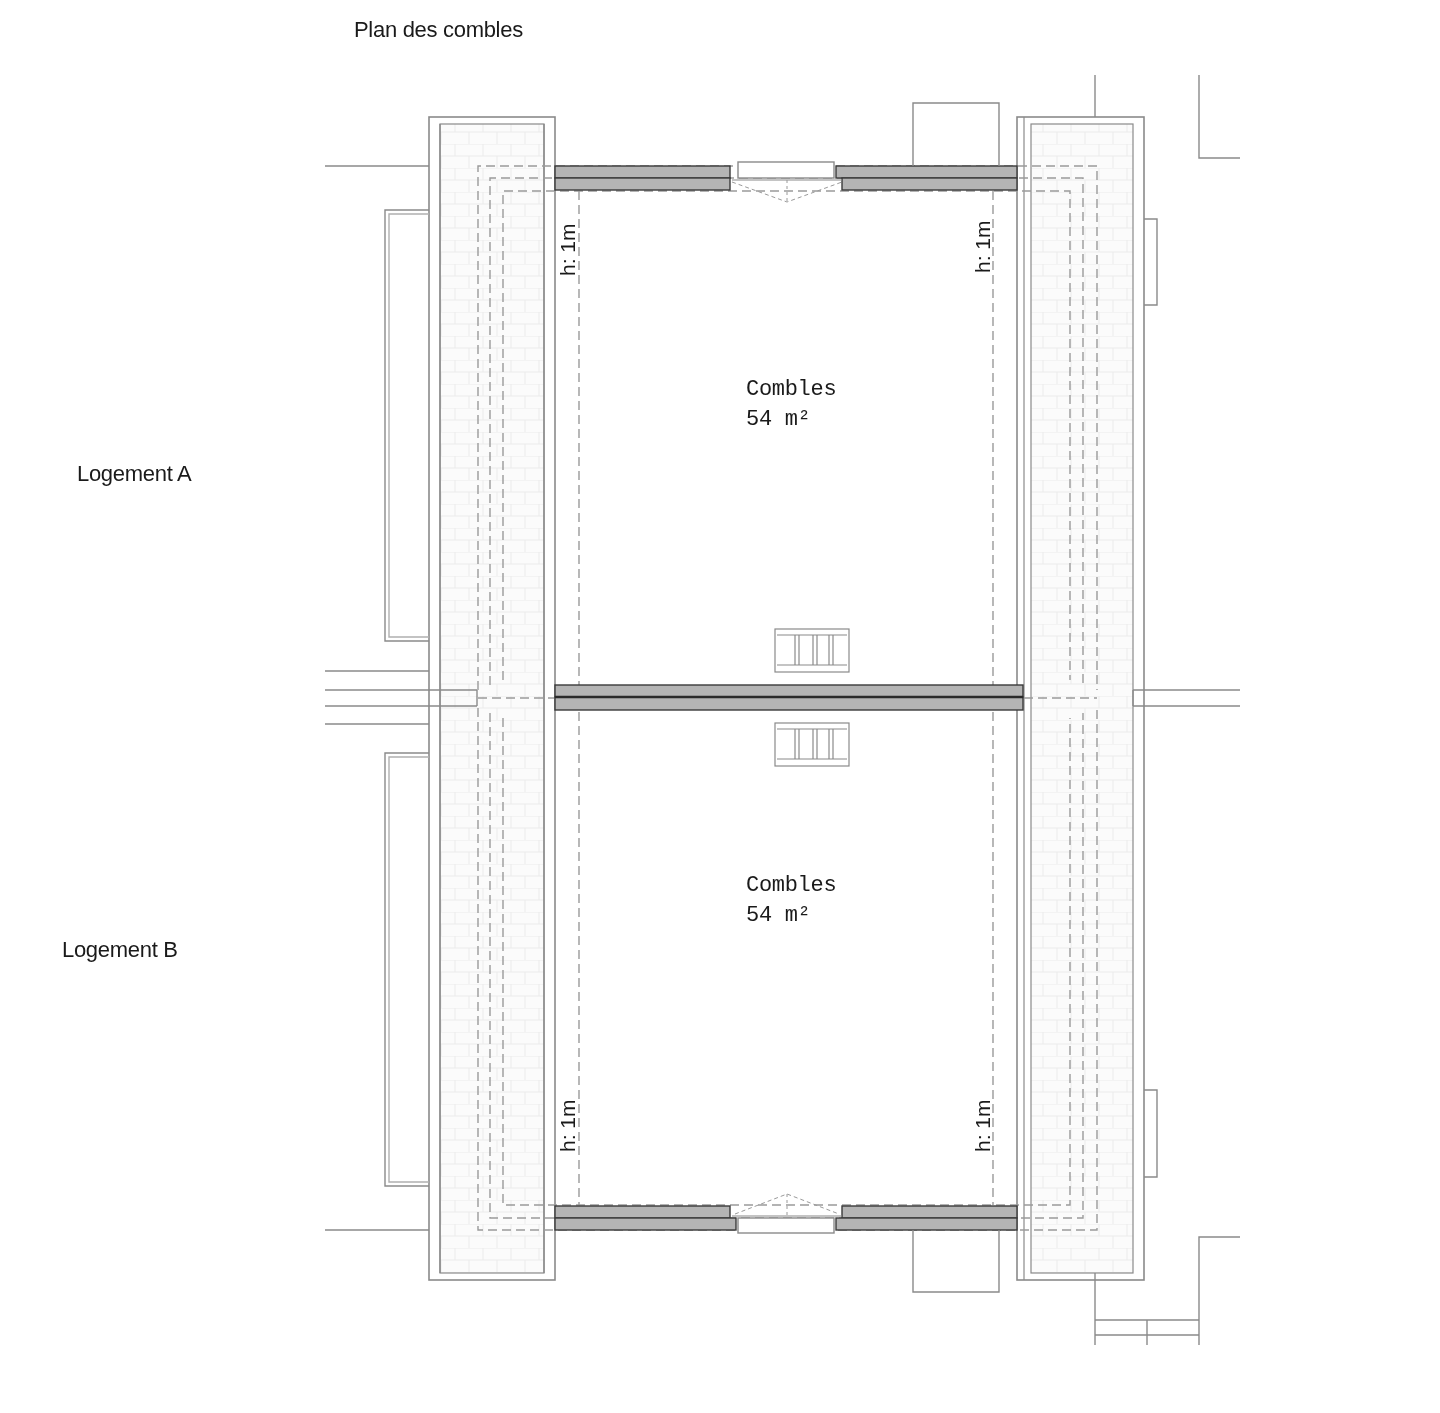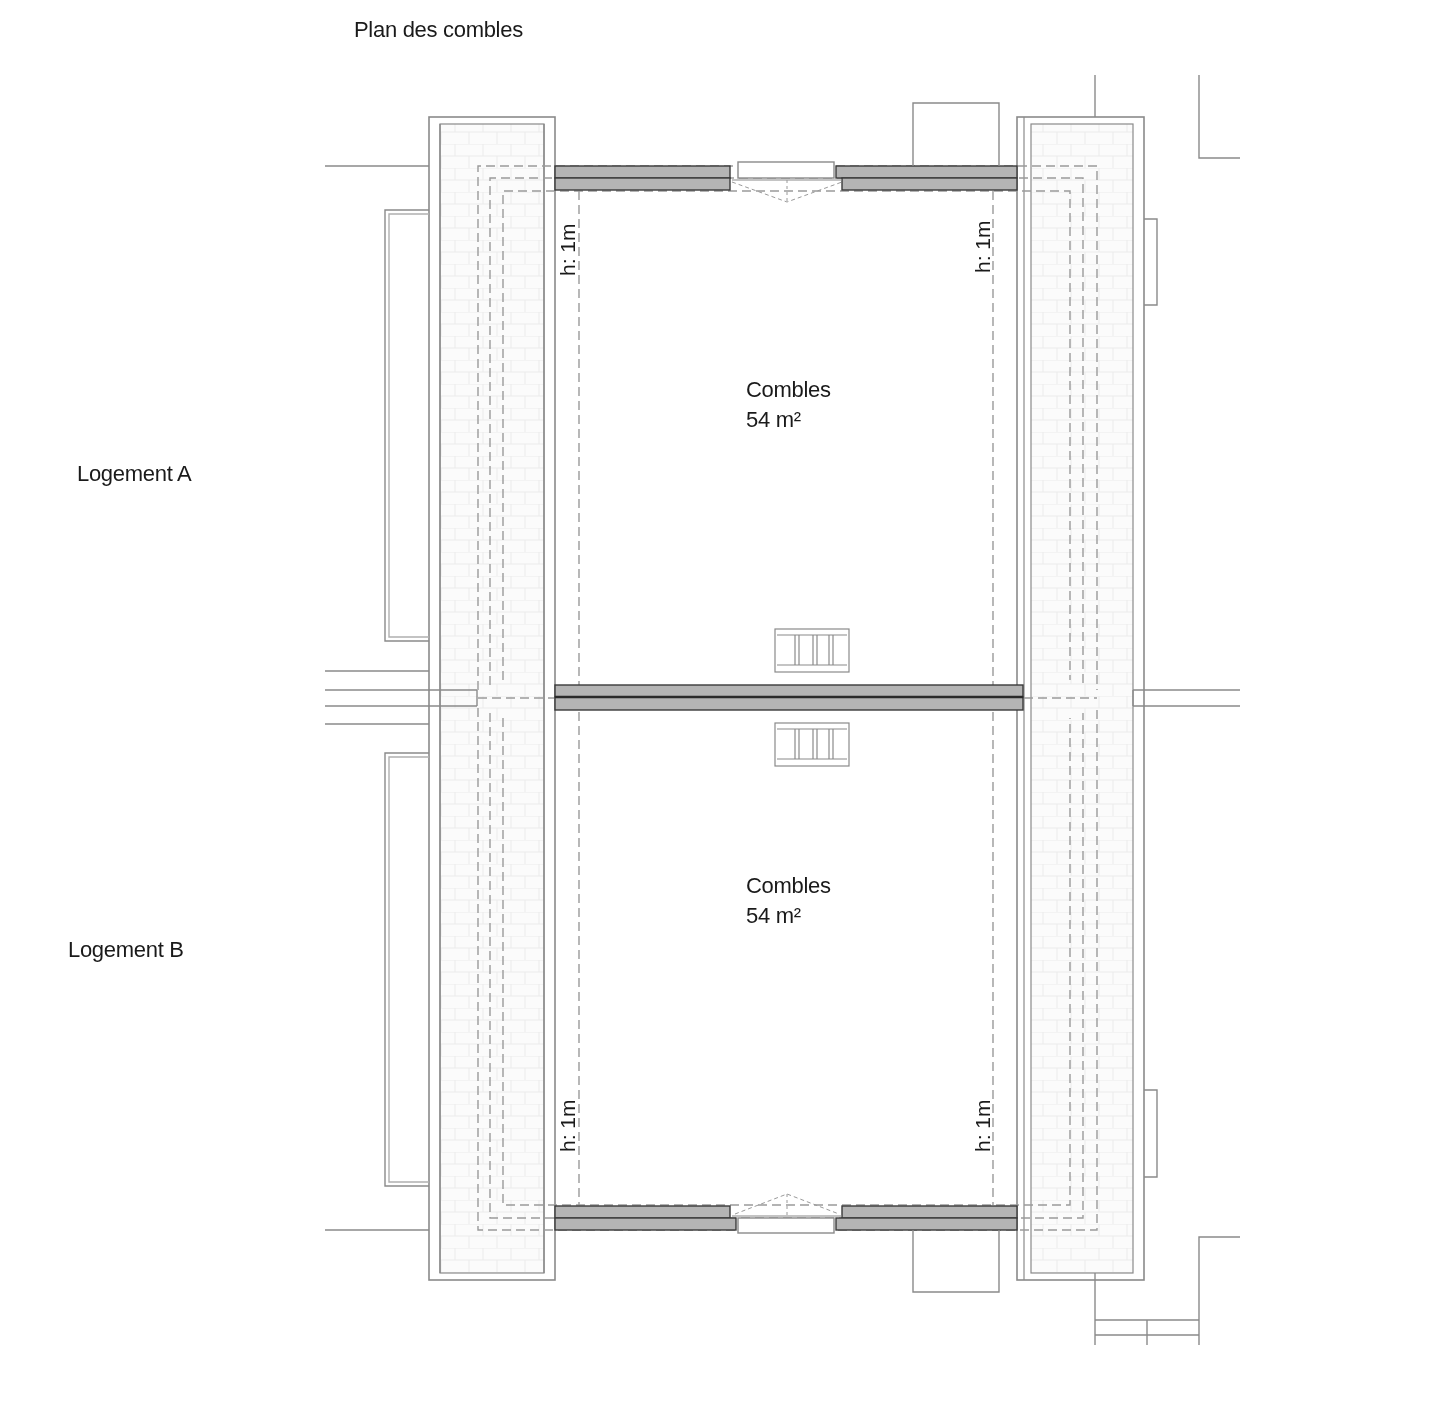--- a/index.html
+++ b/index.html
@@ -1,20 +1,20 @@
 <!DOCTYPE html>
 <html><head>
   <meta charset="utf-8">
   <style>
     html, body { margin: 0; padding: 0; background: #ffffff; }
     body { width: 1440px; height: 1413px; position: relative; overflow: hidden; font-family: "Liberation Sans", sans-serif; }
     svg { position: absolute; left: 0; top: 0; }
     .lbl { position: absolute; color: #1a1a1a; font-family: "Liberation Sans", sans-serif; font-size: 22px; line-height: 30px; white-space: nowrap; letter-spacing: -0.3px; }
     .room { position: absolute; color: #1a1a1a; font-family: "Liberation Sans", sans-serif; font-size: 22px; line-height: 30px; letter-spacing: -0.3px; }
-    .room span { display: block; }
+    .room span { display: block; font-family: Liberation Mono, monospace; }
     .hlbl { position: absolute; color: #1a1a1a; font-family: "Liberation Sans", sans-serif; font-size: 21px; line-height: 24px; transform: rotate(-90deg); transform-origin: left top; white-space: nowrap; }
   </style>
 </head>
 <body>
 
 <svg width="1440" height="1413" viewBox="0 0 1440 1413" xmlns="http://www.w3.org/2000/svg">
   <defs>
     <pattern id="brick" width="28" height="24" patternUnits="userSpaceOnUse">
       <rect width="28" height="24" fill="#fbfbfb"></rect>
       <path d="M0 0 H28 M0 12 H28 M7 0 V12 M21 12 V24" stroke="#ececec" stroke-width="1" fill="none"></path>
@@ -134,21 +134,21 @@
     <line x1="1095" y1="1273" x2="1095" y2="1345"></line>
     <line x1="1095" y1="1320" x2="1199" y2="1320"></line>
     <line x1="1095" y1="1335" x2="1199" y2="1335"></line>
     <line x1="1147" y1="1320" x2="1147" y2="1345"></line>
   </g>
 </svg>
 
 <div class="lbl" style="left:334px; top:15px;margin-left:20px;">Plan des combles</div>
 
 <div class="lbl" style="left:65px; top:459px;margin-left:12px;">Logement A</div>
-<div class="lbl" style="left:68px; top:935px;">Logement B</div>
+<div class="lbl" style="left:62px; top:935px;">Logement B</div>
 
 <div class="room" style="left:746px; top:375px;">
   <span>Combles</span>
   <span>54 m²</span>
 </div>
 <div class="room" style="left:746px; top:871px;">
   <span>Combles</span>
   <span>54 m²</span>
 </div>
 

